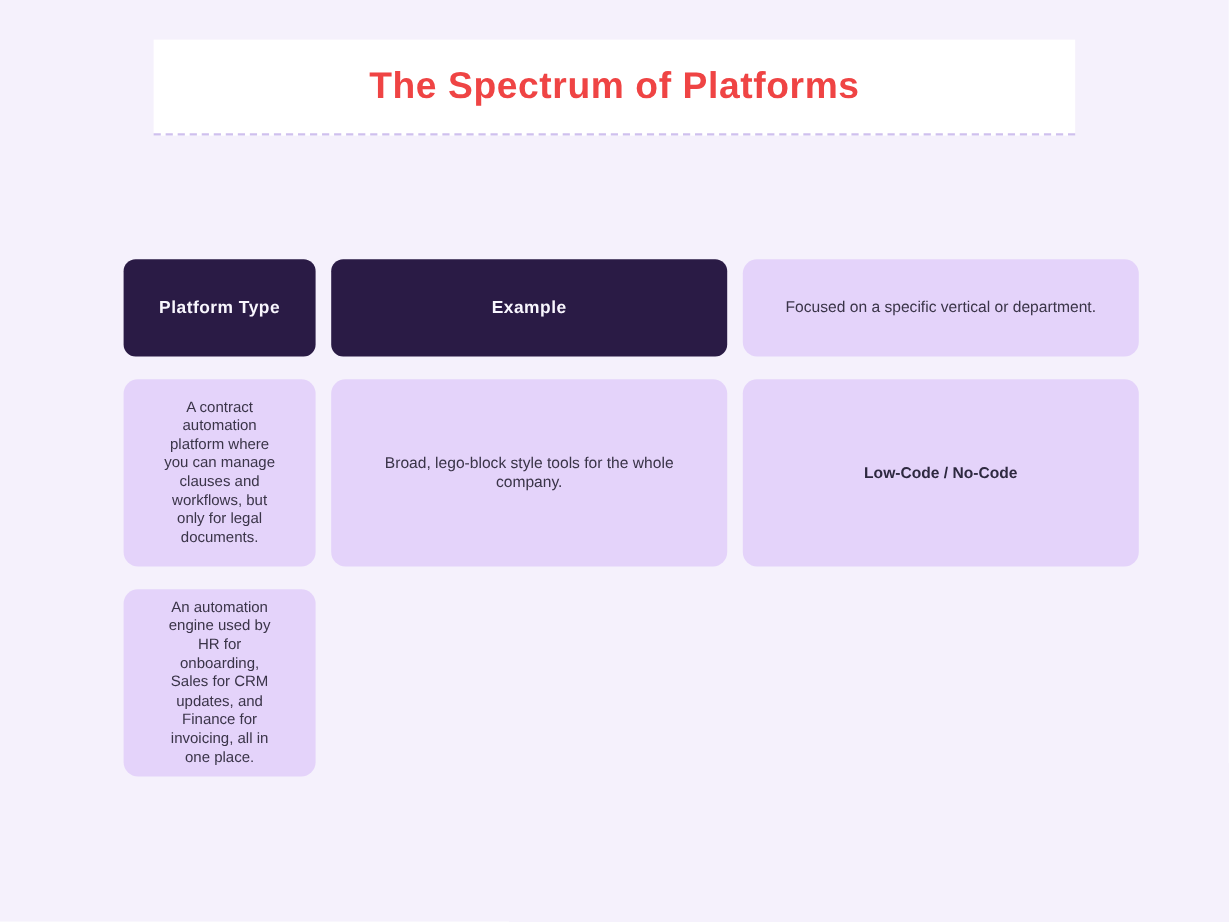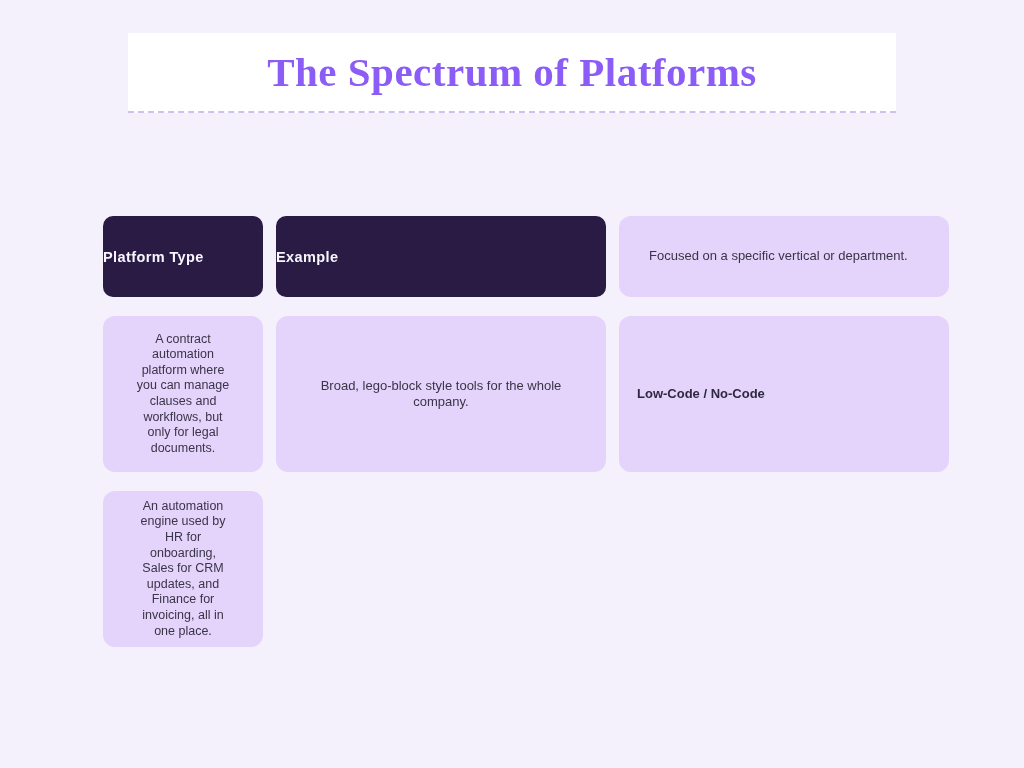--- a/index.html
+++ b/index.html
@@ -24,41 +24,40 @@
     height: 78px;
     background: #ffffff;
     display: flex;
     align-items: center;
     justify-content: center;
     border-bottom: 2px dashed #cfc0ee;
     box-sizing: content-box;
   }
   .title-band h1 {
     margin: 0;
-    font-size: 41px;
+    font-size: 31px;
     font-weight: 800;
     letter-spacing: 0.5px;
-    color: #8b5cf6;
-    font-family: Liberation Serif, serif;
+    color: #ef4444;
   }
   .table {
     position: absolute;
     left: 103px;
     top: 216px;
     width: 844px;
     display: grid;
     grid-template-columns: 160px 330px 330px;
     grid-template-rows: 81px 156px 156px;
     column-gap: 13px;
     row-gap: 19px;
   }
   .cell {
     display: flex;
     align-items: center;
-    justify-content: flex-start;
+    justify-content: center;
     text-align: center;
     box-sizing: border-box;
   }
   .cell.header {
     background: #2a1b45;
     color: #f8f6fd;
     border-radius: 10px;
     font-size: 14.5px;
     font-weight: 700;
     letter-spacing: 0.4px;

